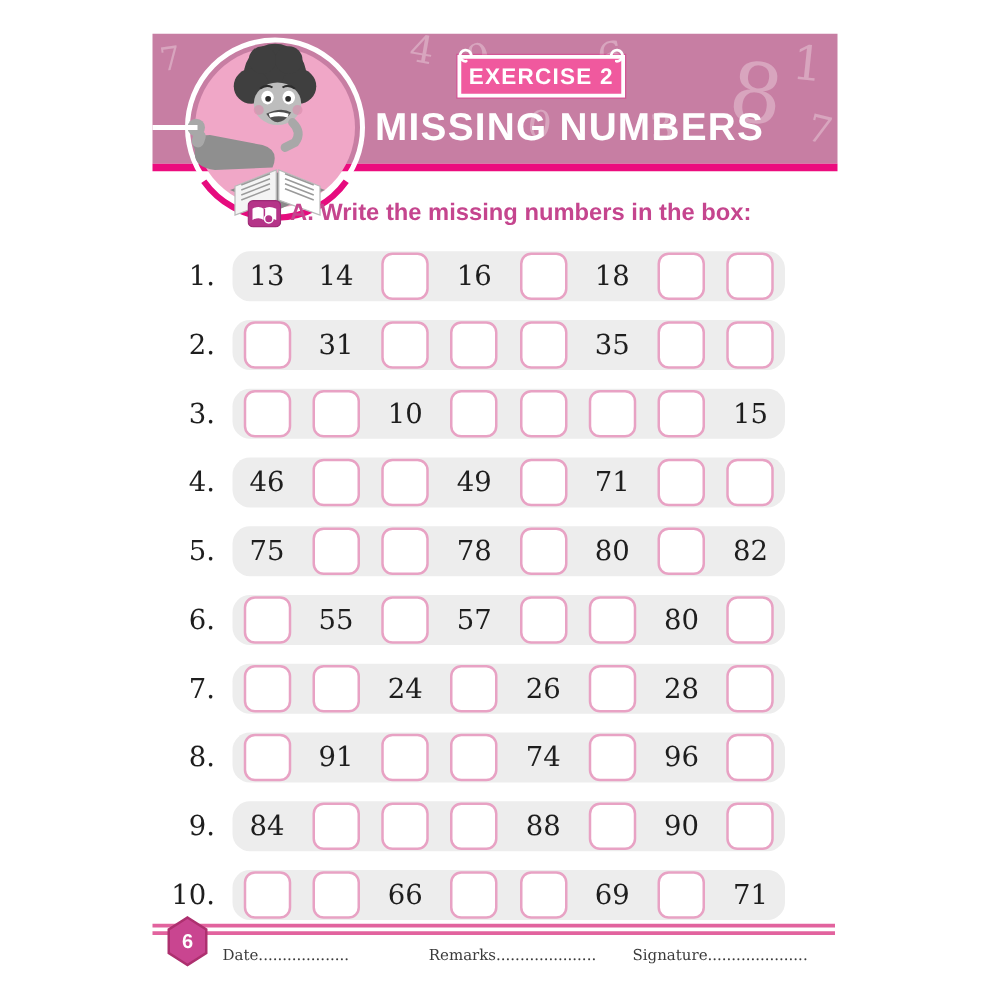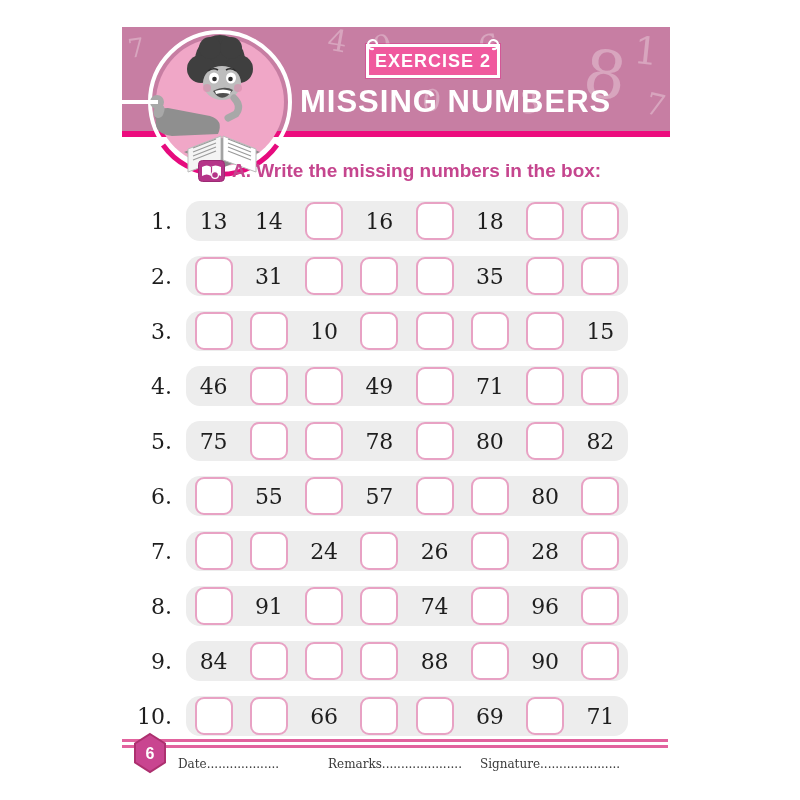--- a/index.html
+++ b/index.html
@@ -31,21 +31,21 @@
   .strip{flex:1;margin-left:14px;background:#ededed;border-radius:14px;height:40px;display:flex;align-items:center;}
   .cell{flex:1;display:flex;align-items:center;justify-content:center;
         font-family:"DejaVu Serif",serif;font-size:22px;color:#1e1e1e;}
   .box{width:38px;height:38px;background:#ffffff;border:2px solid #e8a2c4;border-radius:9px;box-sizing:border-box;}
   
   .footer-lines{position:absolute;left:122px;top:739px;width:546px;z-index:1;}
   .footer-lines div{height:3px;background:#e2639e;margin-bottom:3px;}
   .hex-badge{position:absolute;left:132px;top:732px;z-index:2;}
   .hex-badge text{font-family:"Liberation Sans",sans-serif;font-weight:bold;font-size:16px;fill:#ffffff;}
   .footer-label{position:absolute;top:757px;font-family:"DejaVu Serif",serif;font-size:12px;color:#3a3a3a;white-space:nowrap;}
-  .fl-date{left:178px;} .fl-remarks{left:328px;} .fl-signature{left:480px;}
+  .fl-date{left:178px;} .fl-remarks{left:343px;} .fl-signature{left:506px;}
 </style>
 </head>
 <body>
 
 <div class="banner">
     <span class="bg-digit" style="left: 6px; top: 6px; font-size: 26px; transform: rotate(-8deg);">7</span>
     <span class="bg-digit" style="left: 252px; top: 2px; font-size: 28px; transform: rotate(-14deg);">9</span>
     <span class="bg-digit" style="left: 206px; top: -4px; font-size: 30px; transform: rotate(10deg);">4</span>
     <span class="bg-digit" style="left: 356px; top: 0px; font-size: 34px; transform: rotate(-12deg);">6</span>
     <span class="bg-digit" style="left: 462px; top: 10px; font-size: 66px; transform: rotate(8deg);">8</span>

